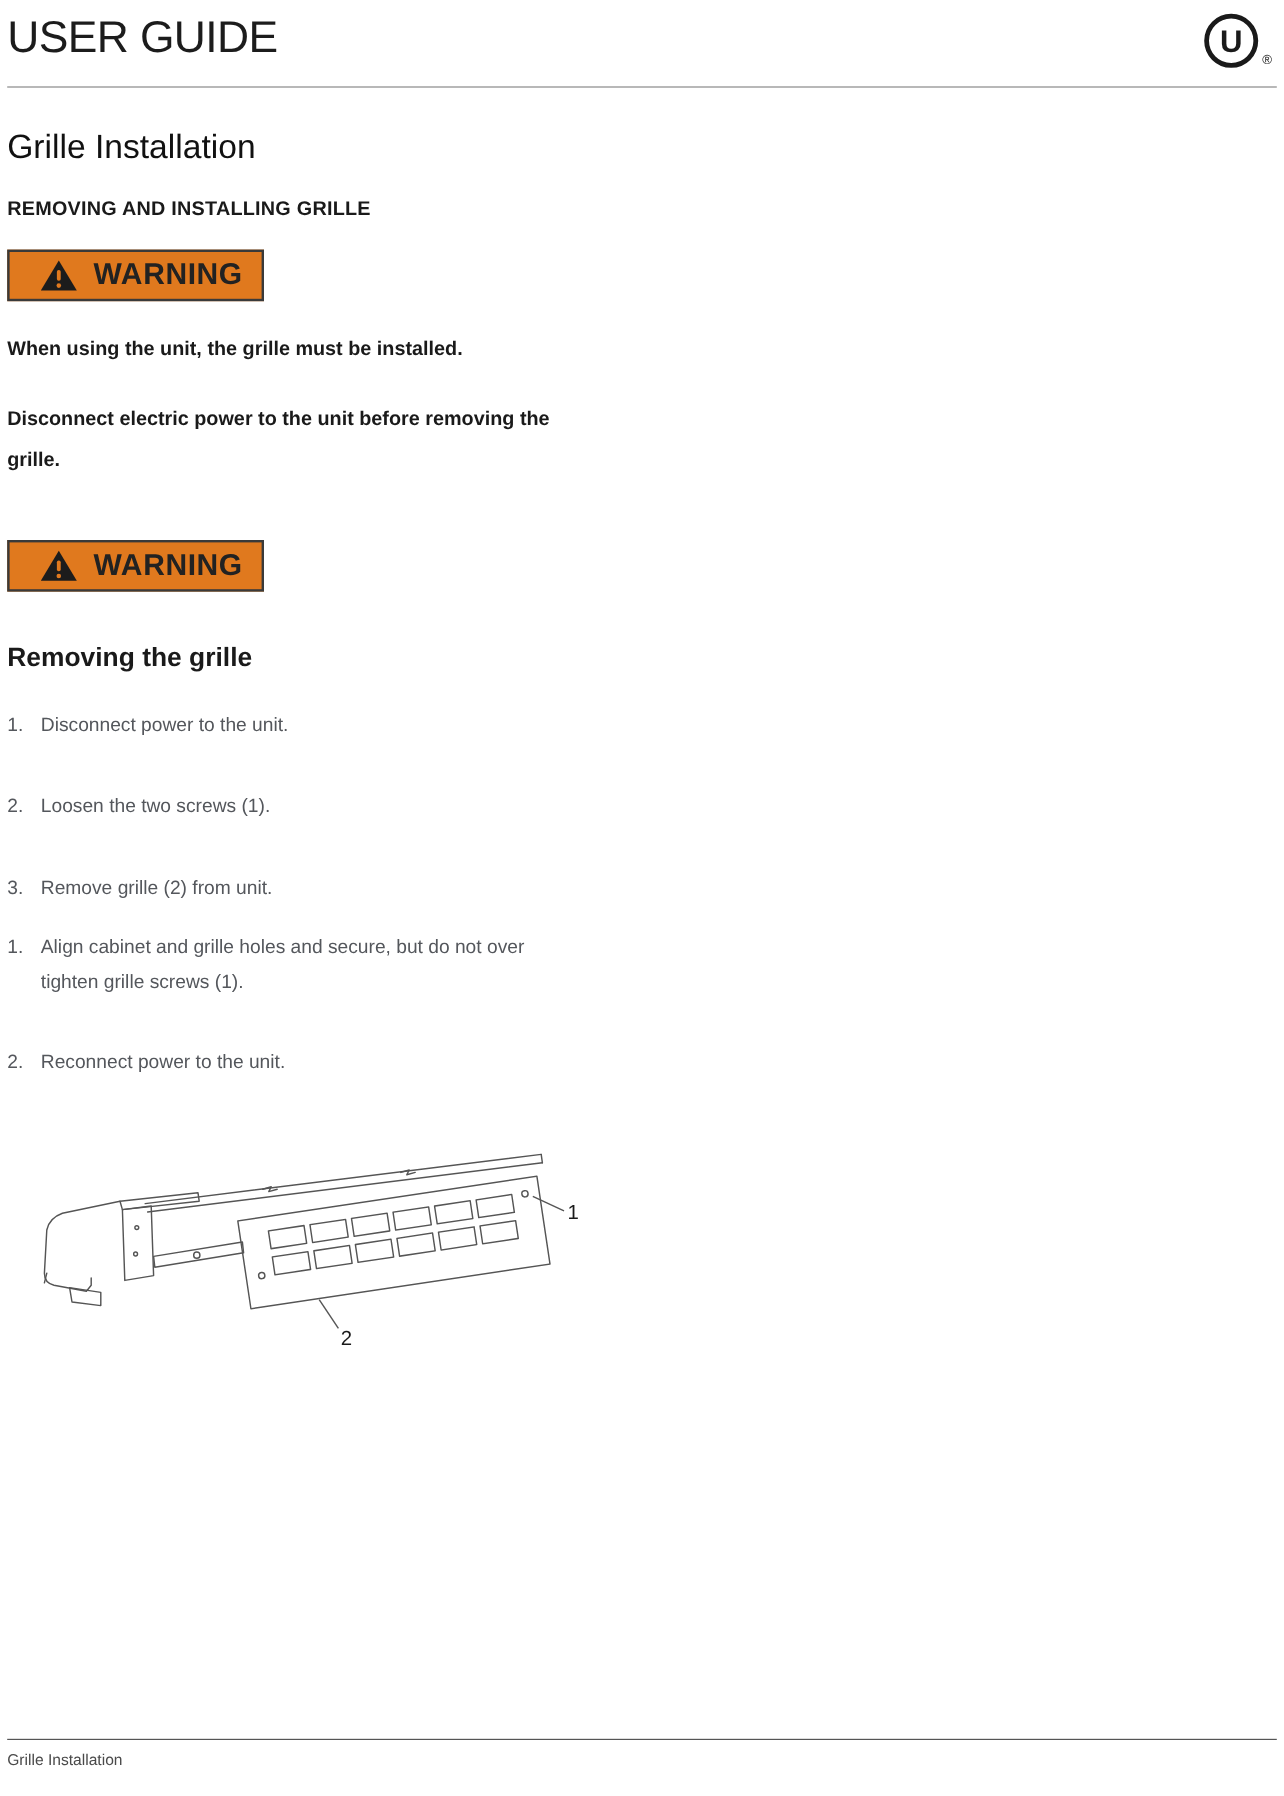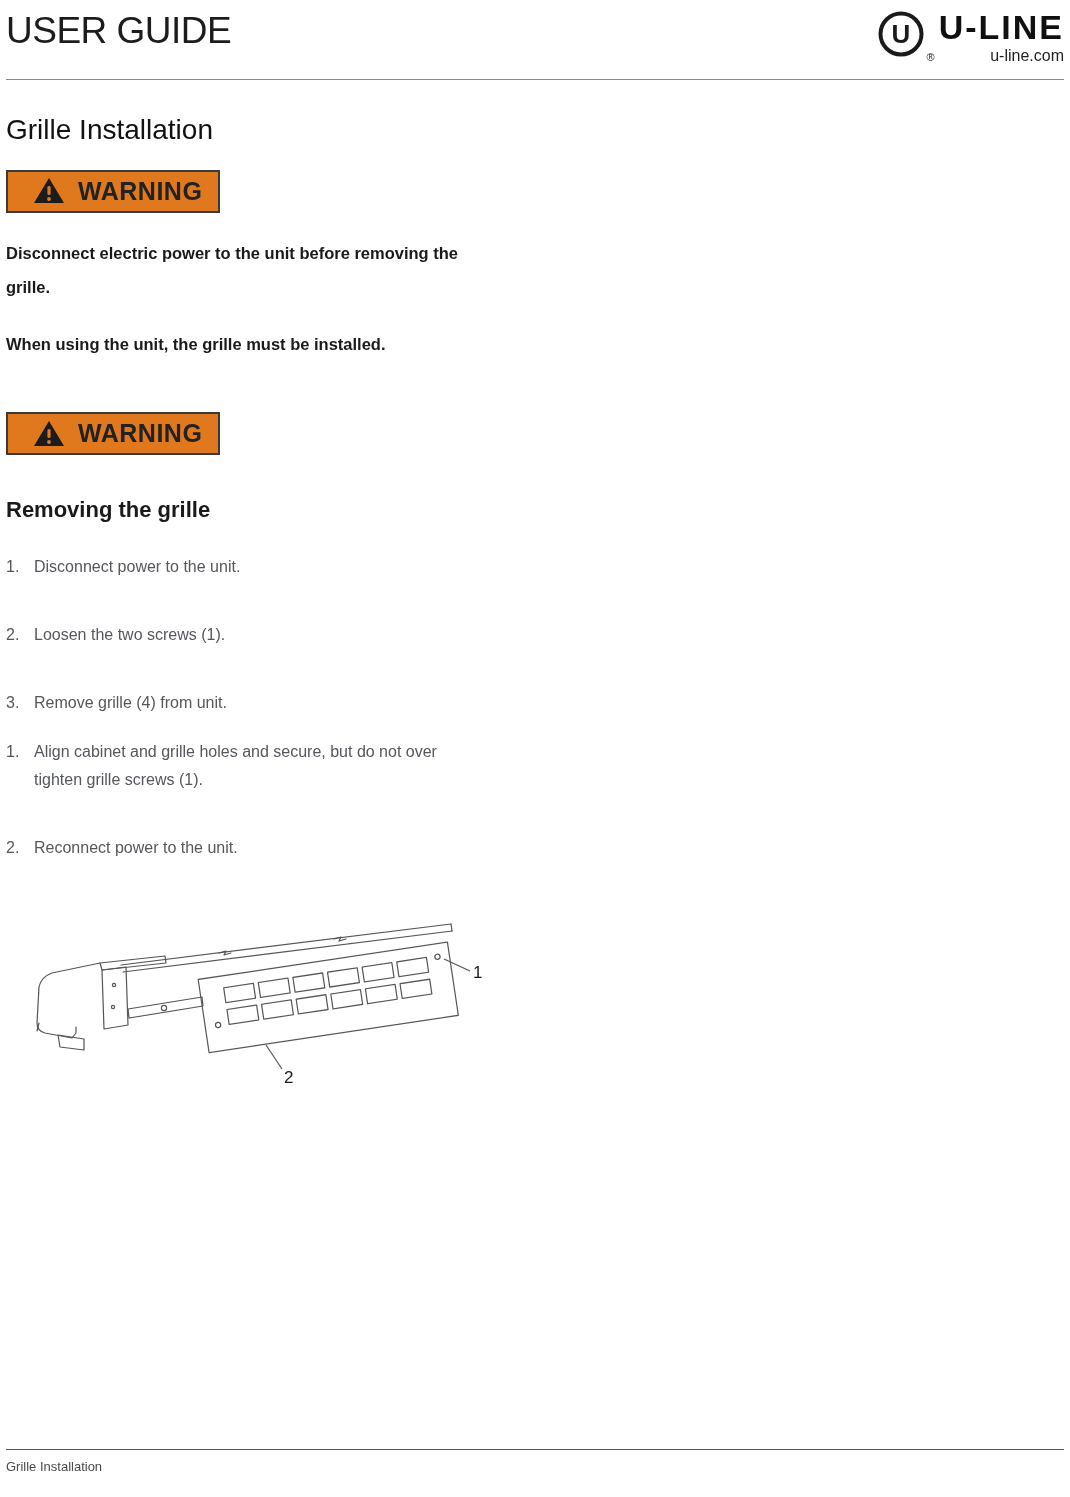--- a/index.html
+++ b/index.html
@@ -64,43 +64,40 @@
 <div class="page">
 
   <div class="header">
     <div class="user-guide">USER GUIDE</div>
     <div class="logo">
       <svg class="logo-mark" viewBox="0 0 48 48" width="48" height="48" aria-hidden="true">
         <circle cx="24" cy="24" r="20.5" fill="#ffffff" stroke="#1a1a1a" stroke-width="4"></circle>
         <text x="24" y="33" text-anchor="middle" font-size="26" font-weight="bold" fill="#1a1a1a">U</text>
       </svg>
       <span class="reg">®</span>
-      <div class="logo-text">
-        <div class="wordmark">U-LINE</div>
-        <div class="site">u-line.com</div>
-      </div>
     </div>
   </div>
   <hr class="header-rule">
 
   <div class="main">
     <h1 class="page-title">Grille Installation</h1>
+    <h2 class="section-title">REMOVING AND INSTALLING GRILLE</h2>
 
     <div class="warning-banner">
       <svg width="34" height="30" viewBox="0 0 34 30" aria-hidden="true">
         <polygon points="17,2 32,27 2,27" fill="#1c1c1c"></polygon>
         <rect x="15.4" y="10" width="3.2" height="9" rx="1.5" fill="#e0791e"></rect>
         <circle cx="17" cy="23" r="1.9" fill="#e0791e"></circle>
       </svg>
       <span class="warning-text">WARNING</span>
     </div>
 
+    <p class="para-bold">When using the unit, the grille must be installed.</p>
+
     <p class="para-bold para1">Disconnect electric power to the unit before removing the grille.</p>
-
-    <p class="para-bold">When using the unit, the grille must be installed.</p>
 
     <div class="warning-banner second">
       <svg width="34" height="30" viewBox="0 0 34 30" aria-hidden="true">
         <polygon points="17,2 32,27 2,27" fill="#1c1c1c"></polygon>
         <rect x="15.4" y="10" width="3.2" height="9" rx="1.5" fill="#e0791e"></rect>
         <circle cx="17" cy="23" r="1.9" fill="#e0791e"></circle>
       </svg>
       <span class="warning-text">WARNING</span>
     </div>
 
@@ -110,21 +107,21 @@
       <div class="step">
         <span class="num">1.</span>
         <span class="text">Disconnect power to the unit.</span>
       </div>
       <div class="step">
         <span class="num">2.</span>
         <span class="text">Loosen the two screws (1).</span>
       </div>
       <div class="step">
         <span class="num">3.</span>
-        <span class="text">Remove grille (4) from unit.</span>
+        <span class="text">Remove grille (2) from unit.</span>
       </div>
     </div>
 
     <div class="steps installing-steps">
       <div class="step">
         <span class="num">1.</span>
         <span class="text">Align cabinet and grille holes and secure, but do not over tighten grille screws (1).</span>
       </div>
       <div class="step">
         <span class="num">2.</span>

